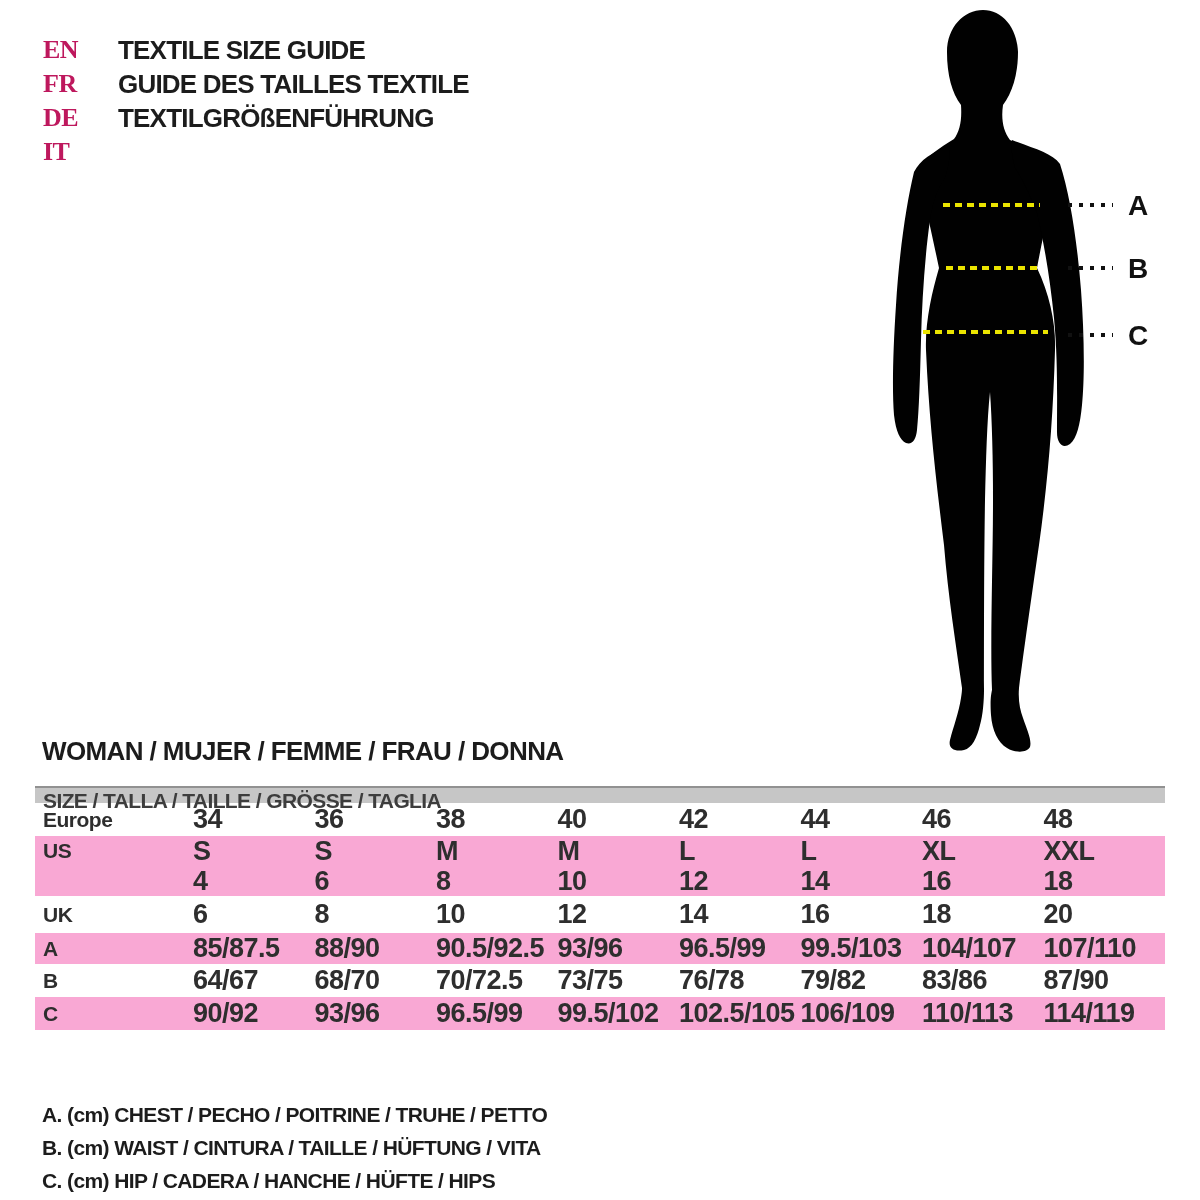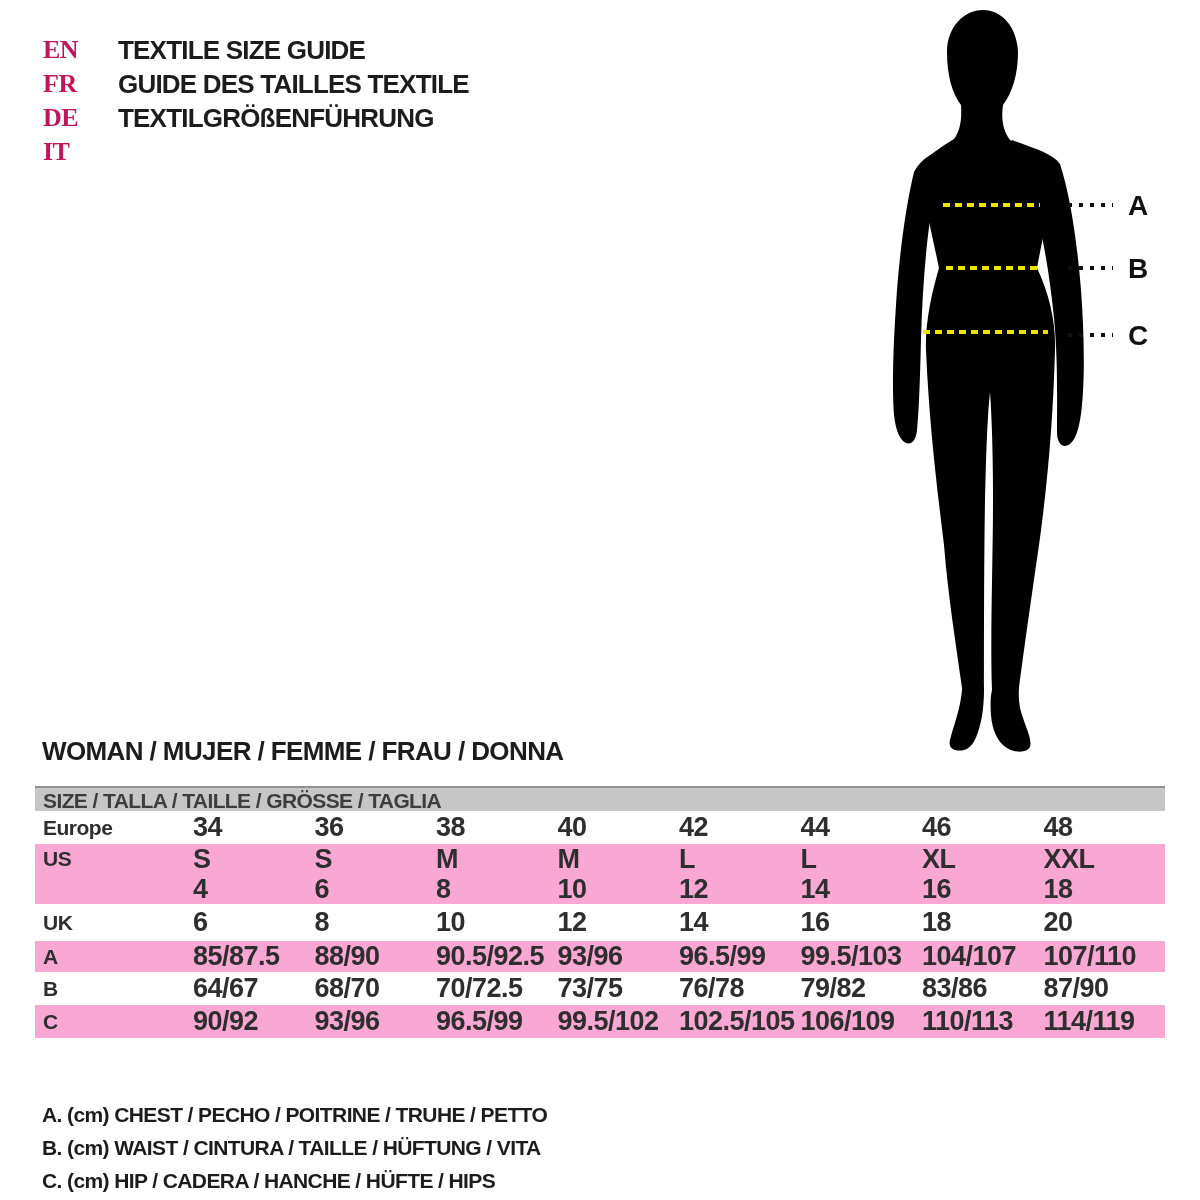--- a/index.html
+++ b/index.html
@@ -14,21 +14,21 @@
 
   
   .figure-wrap{position:absolute;left:880px;top:0;width:320px;height:760px;}
 
   
   .section-title{position:absolute;left:42px;top:736px;font-size:26px;font-weight:bold;
                  letter-spacing:-0.6px;color:#1c1c1c;white-space:nowrap;}
 
   
   .size-table{position:absolute;left:35px;top:786px;width:1130px;}
-  .thead{height:25px;line-height:25px;background:#c6c6c6;border-top:2px solid #919191;
+  .thead{height:17px;line-height:25px;background:#c6c6c6;border-top:2px solid #919191;
          font-size:21px;font-weight:bold;letter-spacing:-0.6px;color:#3d3d3d;padding-left:8px;box-sizing:border-box;}
   .tr{display:flex;align-items:center;}
   .tr.shaded{background:#f9a8d4;}
   .tc-label{width:158px;padding-left:8px;box-sizing:border-box;font-size:21px;font-weight:bold;
             letter-spacing:-0.5px;color:#2e2e2e;}
   .tc-val{flex:1;text-align:left;font-size:27px;font-weight:bold;letter-spacing:-0.5px;color:#2e2e2e;}
   .row-europe{height:33px;}
   .row-us{height:30px;}
   .row-num{height:30px;}
   .row-uk{height:37px;}

